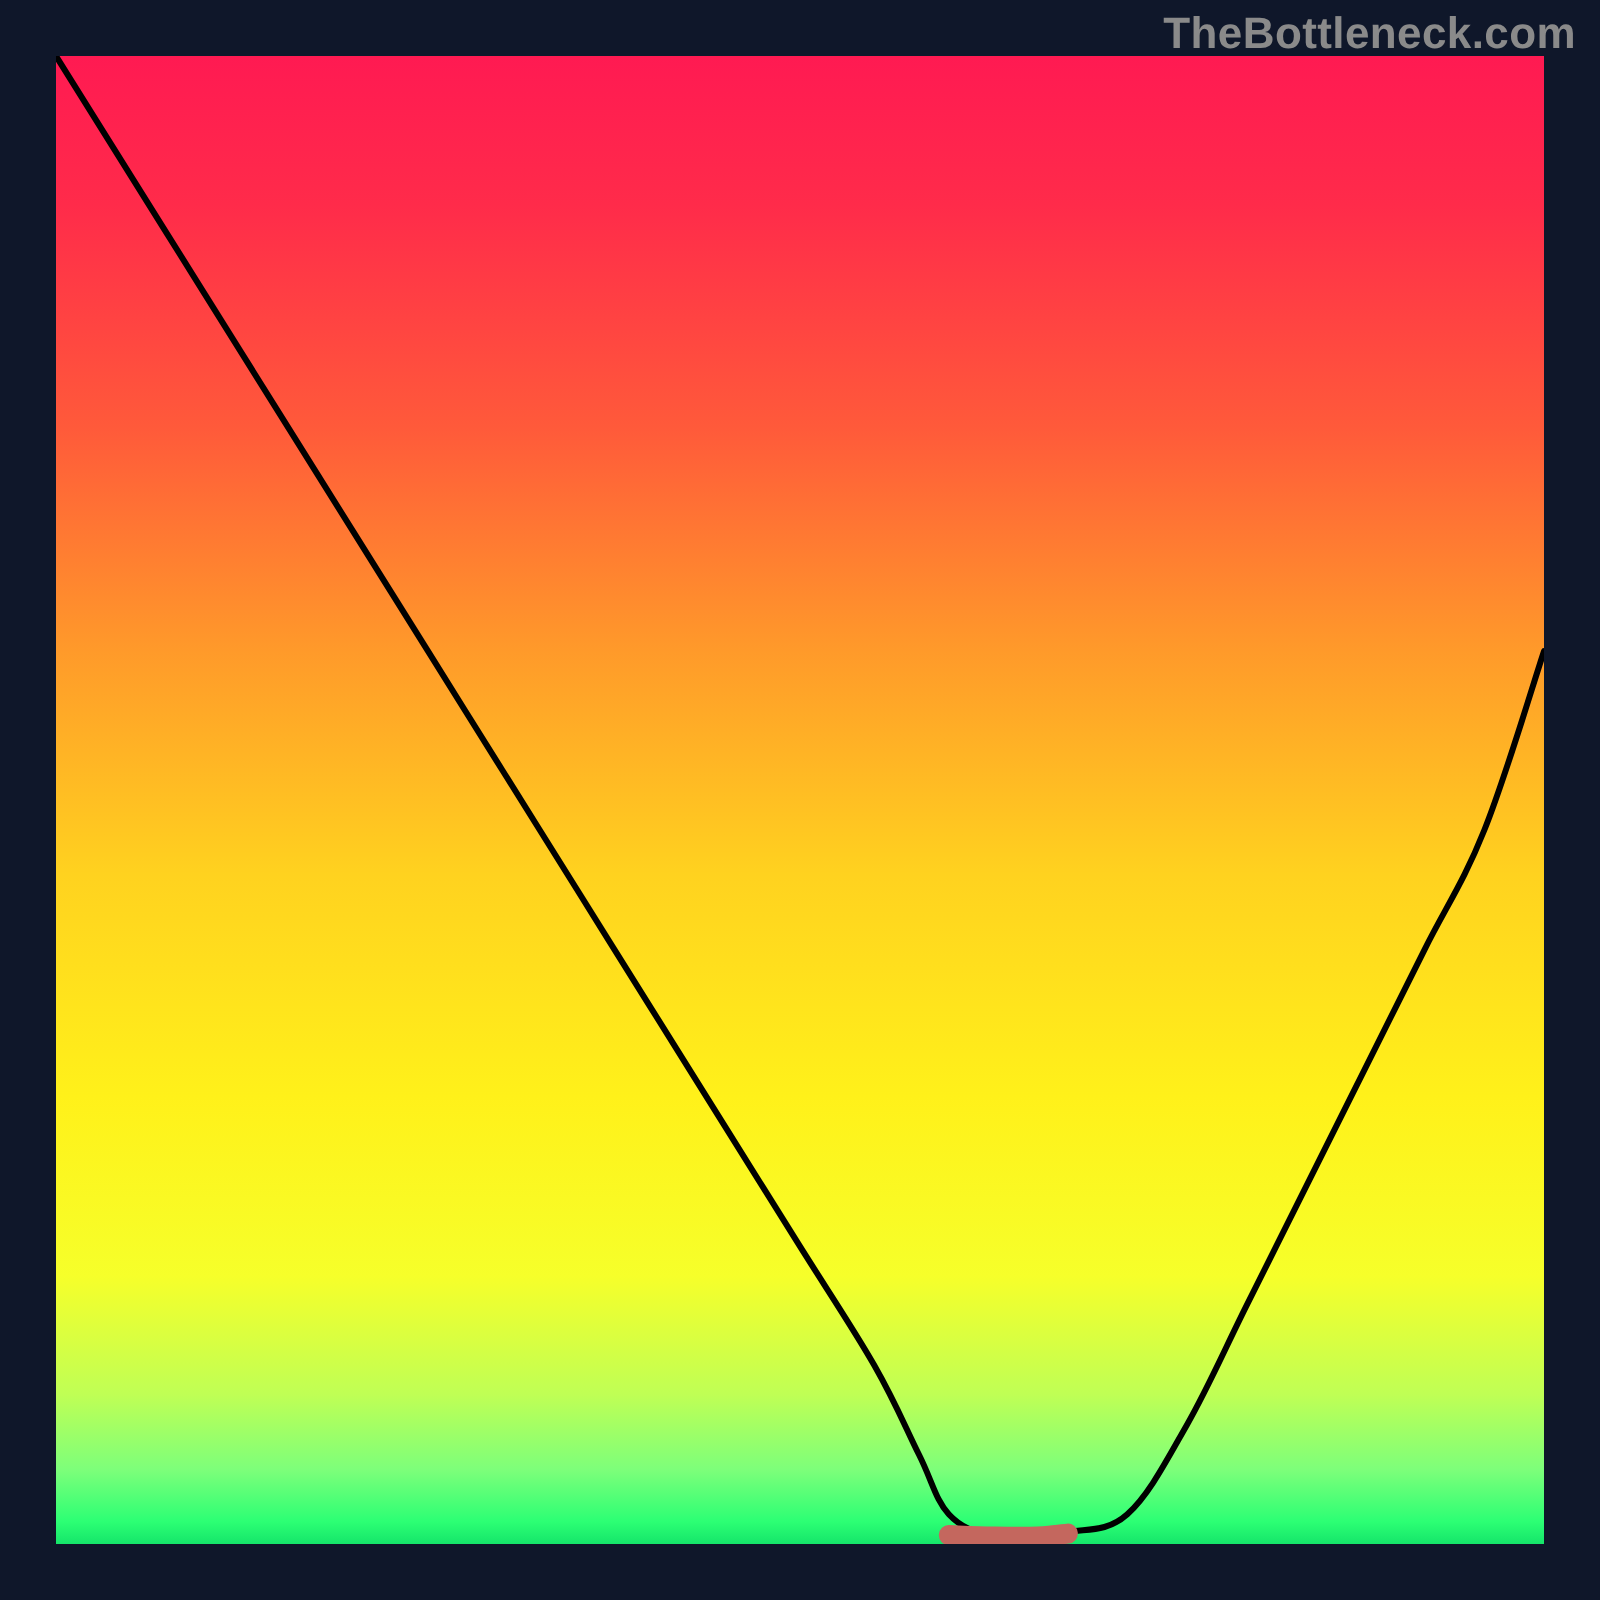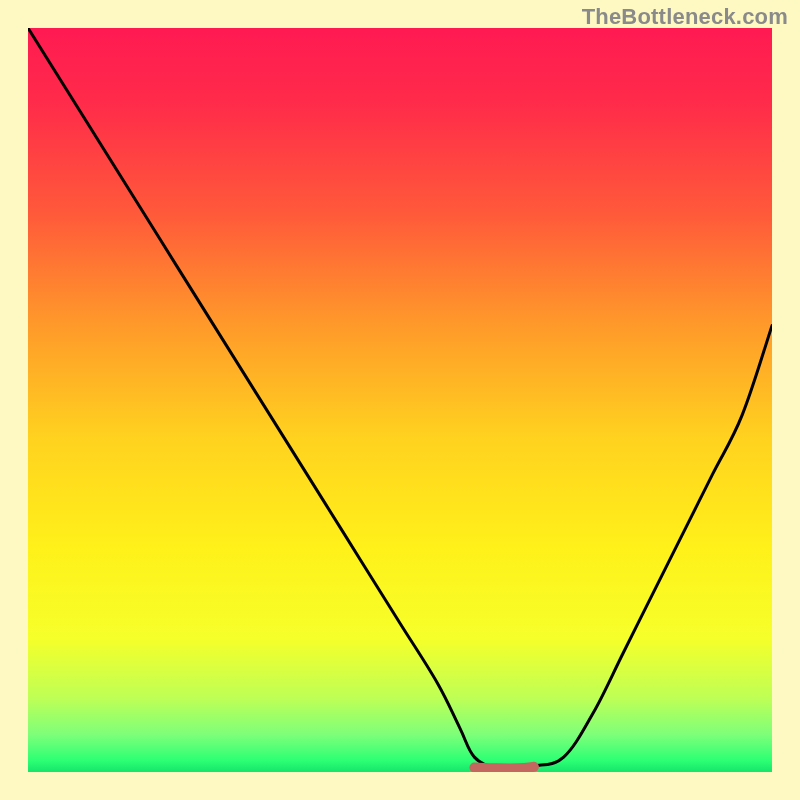--- a/index.html
+++ b/index.html
@@ -9,21 +9,21 @@
     height: 800px;
     background: #000;
     overflow: hidden;
   }
   .frame {
     position: absolute;
     left: 0;
     top: 0;
     width: 800px;
     height: 800px;
-    background: #fef9c3;
+    background: #0f172a;
   }
   .plot {
     position: absolute;
     left: 28px;
     top: 28px;
     width: 744px;
     height: 744px;
     overflow: hidden;
   }
   .gradient {

